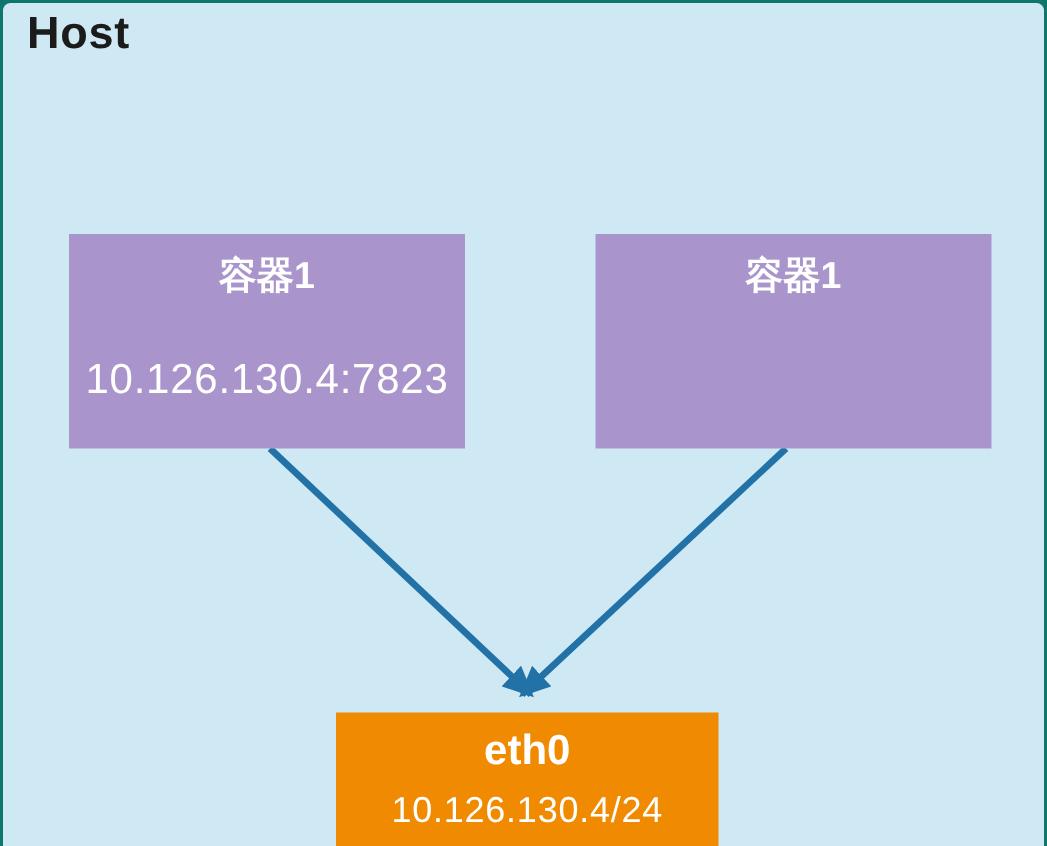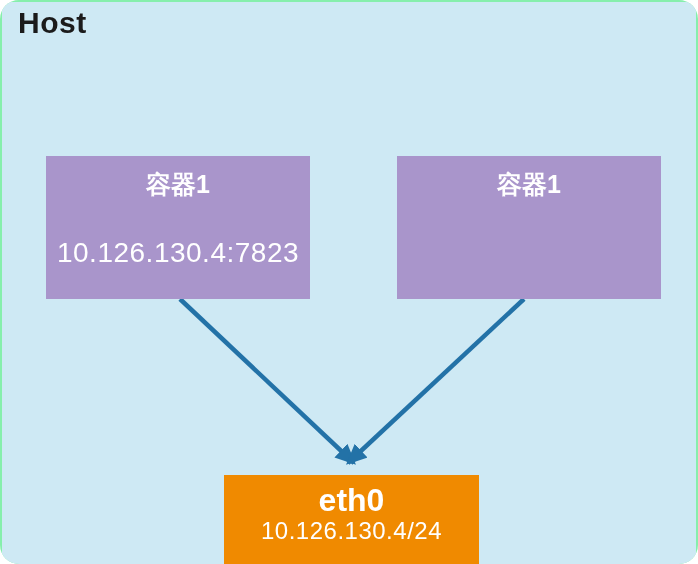--- a/index.html
+++ b/index.html
@@ -5,23 +5,22 @@
   html, body {
     margin: 0;
     padding: 0;
     background: #ffffff;
     font-family: "Liberation Sans", "DejaVu Sans", sans-serif;
   }
   .canvas {
     position: relative;
     width: 698px;
     height: 564px;
-    background: #86efac;
+    background: #0f766e;
     overflow: hidden;
-    border-radius: 19px;
   }
   .host-area {
     position: absolute;
     left: 2px;
     top: 2px;
     right: 2px;
     bottom: 0;
     background: #cee9f4;
     border-radius: 5px 5px 0 0;
   }
@@ -65,26 +64,26 @@
   }
   .interface-box {
     left: 222px;
     top: 473px;
     width: 255px;
     height: 91px;
     background: #f08a00;
   }
   .interface-name {
     margin-top: 9px;
-    font-size: 32px;
+    font-size: 28px;
     font-weight: 700;
     line-height: 32px;
   }
   .interface-address {
-    margin-top: 1px;
+    margin-top: 11px;
     font-size: 24px;
     font-weight: 400;
     line-height: 28px;
     letter-spacing: 0.5px;
   }
   .arrows-svg {
     position: absolute;
     left: 0;
     top: 0;
     pointer-events: none;

